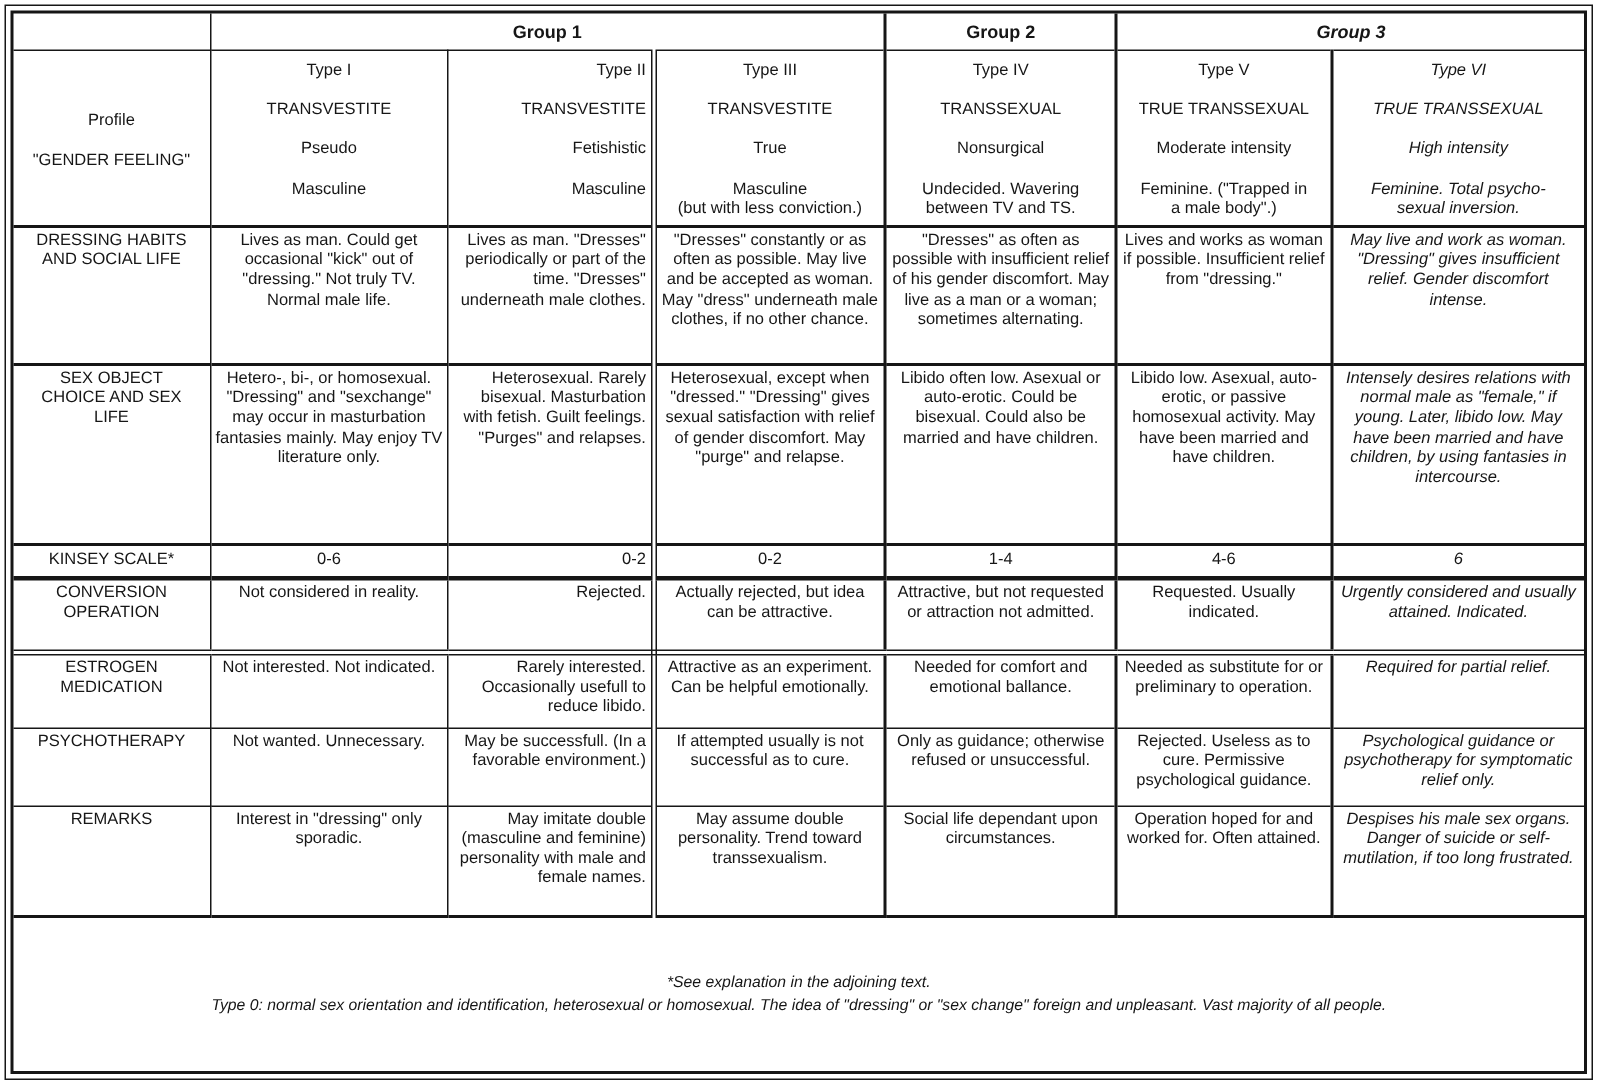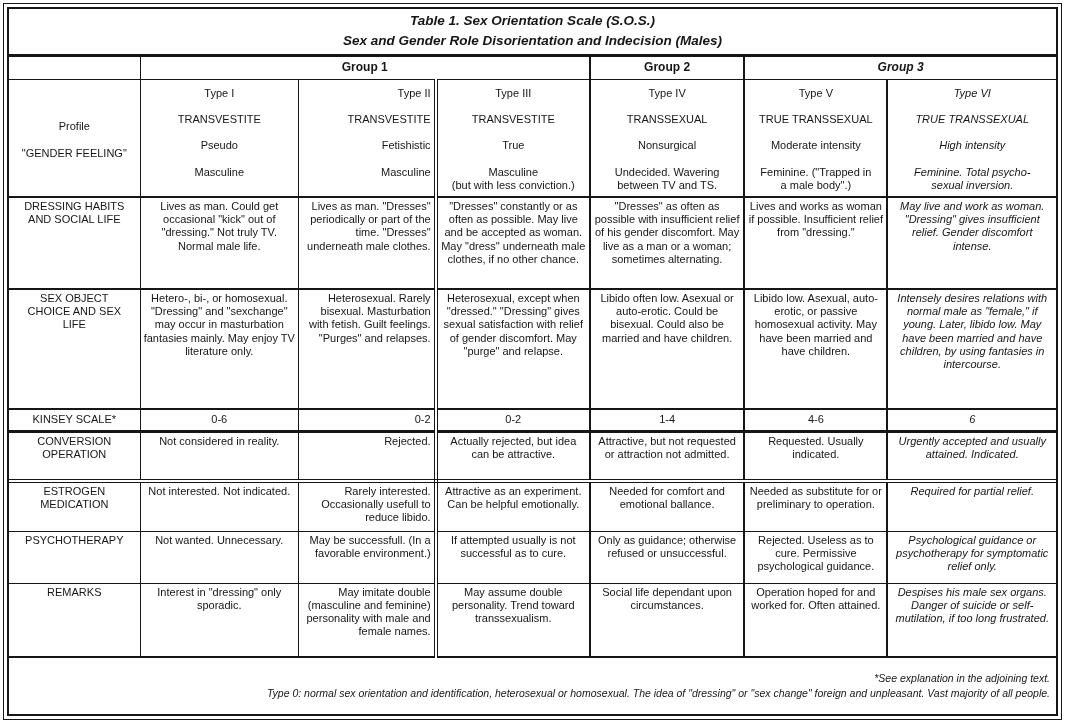--- a/index.html
+++ b/index.html
@@ -21,44 +21,40 @@
   tr.rb1>td{border-bottom:1px solid #161616;}
   tr.rb2>td{border-bottom:2px solid #161616;}
   tr.rb3>td{border-bottom:3px solid #161616;}
   tr.rbd>td{border-bottom:4px double #161616;}
   .title-cell{font-weight:bold;font-style:italic;font-size:13.5px;
               vertical-align:middle;line-height:1.5;}
   .group-cell{font-weight:bold;font-size:12px;vertical-align:middle;margin-top:34px;}
   tr.r-profile>td{padding-top:7px;margin-top:13px;}
   td.profile-lbl{vertical-align:middle;}
   tr.r-kinsey>td{vertical-align:middle;}
-  td.footnote-cell{text-align:right;font-size:10.5px;line-height:1.45;
+  td.footnote-cell{text-align:center;font-size:10.5px;line-height:1.45;
                    vertical-align:middle;padding:3px 6px;}
 </style>
 </head>
 <body>
 
 <div class="page">
   <div class="frame">
     <table>
       <colgroup>
         <col style="width:130px">
           <col style="width:157px">
           <col style="width:136px">
         <col style="width:153px">
           <col style="width:153px">
           <col style="width:142px">
         <col style="width:167px">
       </colgroup>
 
       <tbody>
-          <tr class="rb3" style="height:41px">
-        <td colspan="7" class="title-cell vr0">Table 1. Sex Orientation Scale (S.O.S.)
-Sex and Gender Role Disorientation and Indecision (Males)</td>
-      </tr>
 
       <tr class="rb1" style="height:24px">
         <td></td>
         <td colspan="3" class="group-cell vrt">Group 1</td>
         <td class="group-cell vrt">Group 2</td>
         <td colspan="2" class="group-cell vr0">Group 3</td>
       </tr>
 
       <tr class="rb2 r-profile" style="height:118px">
         <td class="profile-lbl">Profile
@@ -146,21 +142,21 @@
       </tr>
 
       <tr class="rbd" style="height:50px">
         <td>CONVERSION
 OPERATION</td>
         <td>Not considered in reality.</td>
         <td class="vrd">Rejected.</td>
         <td class="vrt">Actually rejected, but idea can be attractive.</td>
         <td class="vrt">Attractive, but not requested or attraction not admitted.</td>
         <td class="vrt">Requested. Usually indicated.</td>
-        <td class="vr0">Urgently accepted and usually attained. Indicated.</td>
+        <td class="vr0">Urgently considered and usually attained. Indicated.</td>
       </tr>
 
       <tr class="rb1" style="height:50px">
         <td>ESTROGEN
 MEDICATION</td>
         <td>Not interested. Not indicated.</td>
         <td class="vrd">Rarely interested. Occasionally usefull to reduce libido.</td>
         <td class="vrt">Attractive as an experiment. Can be helpful emotionally.</td>
         <td class="vrt">Needed for comfort and emotional ballance.</td>
         <td class="vrt">Needed as substitute for or preliminary to operation.</td>

